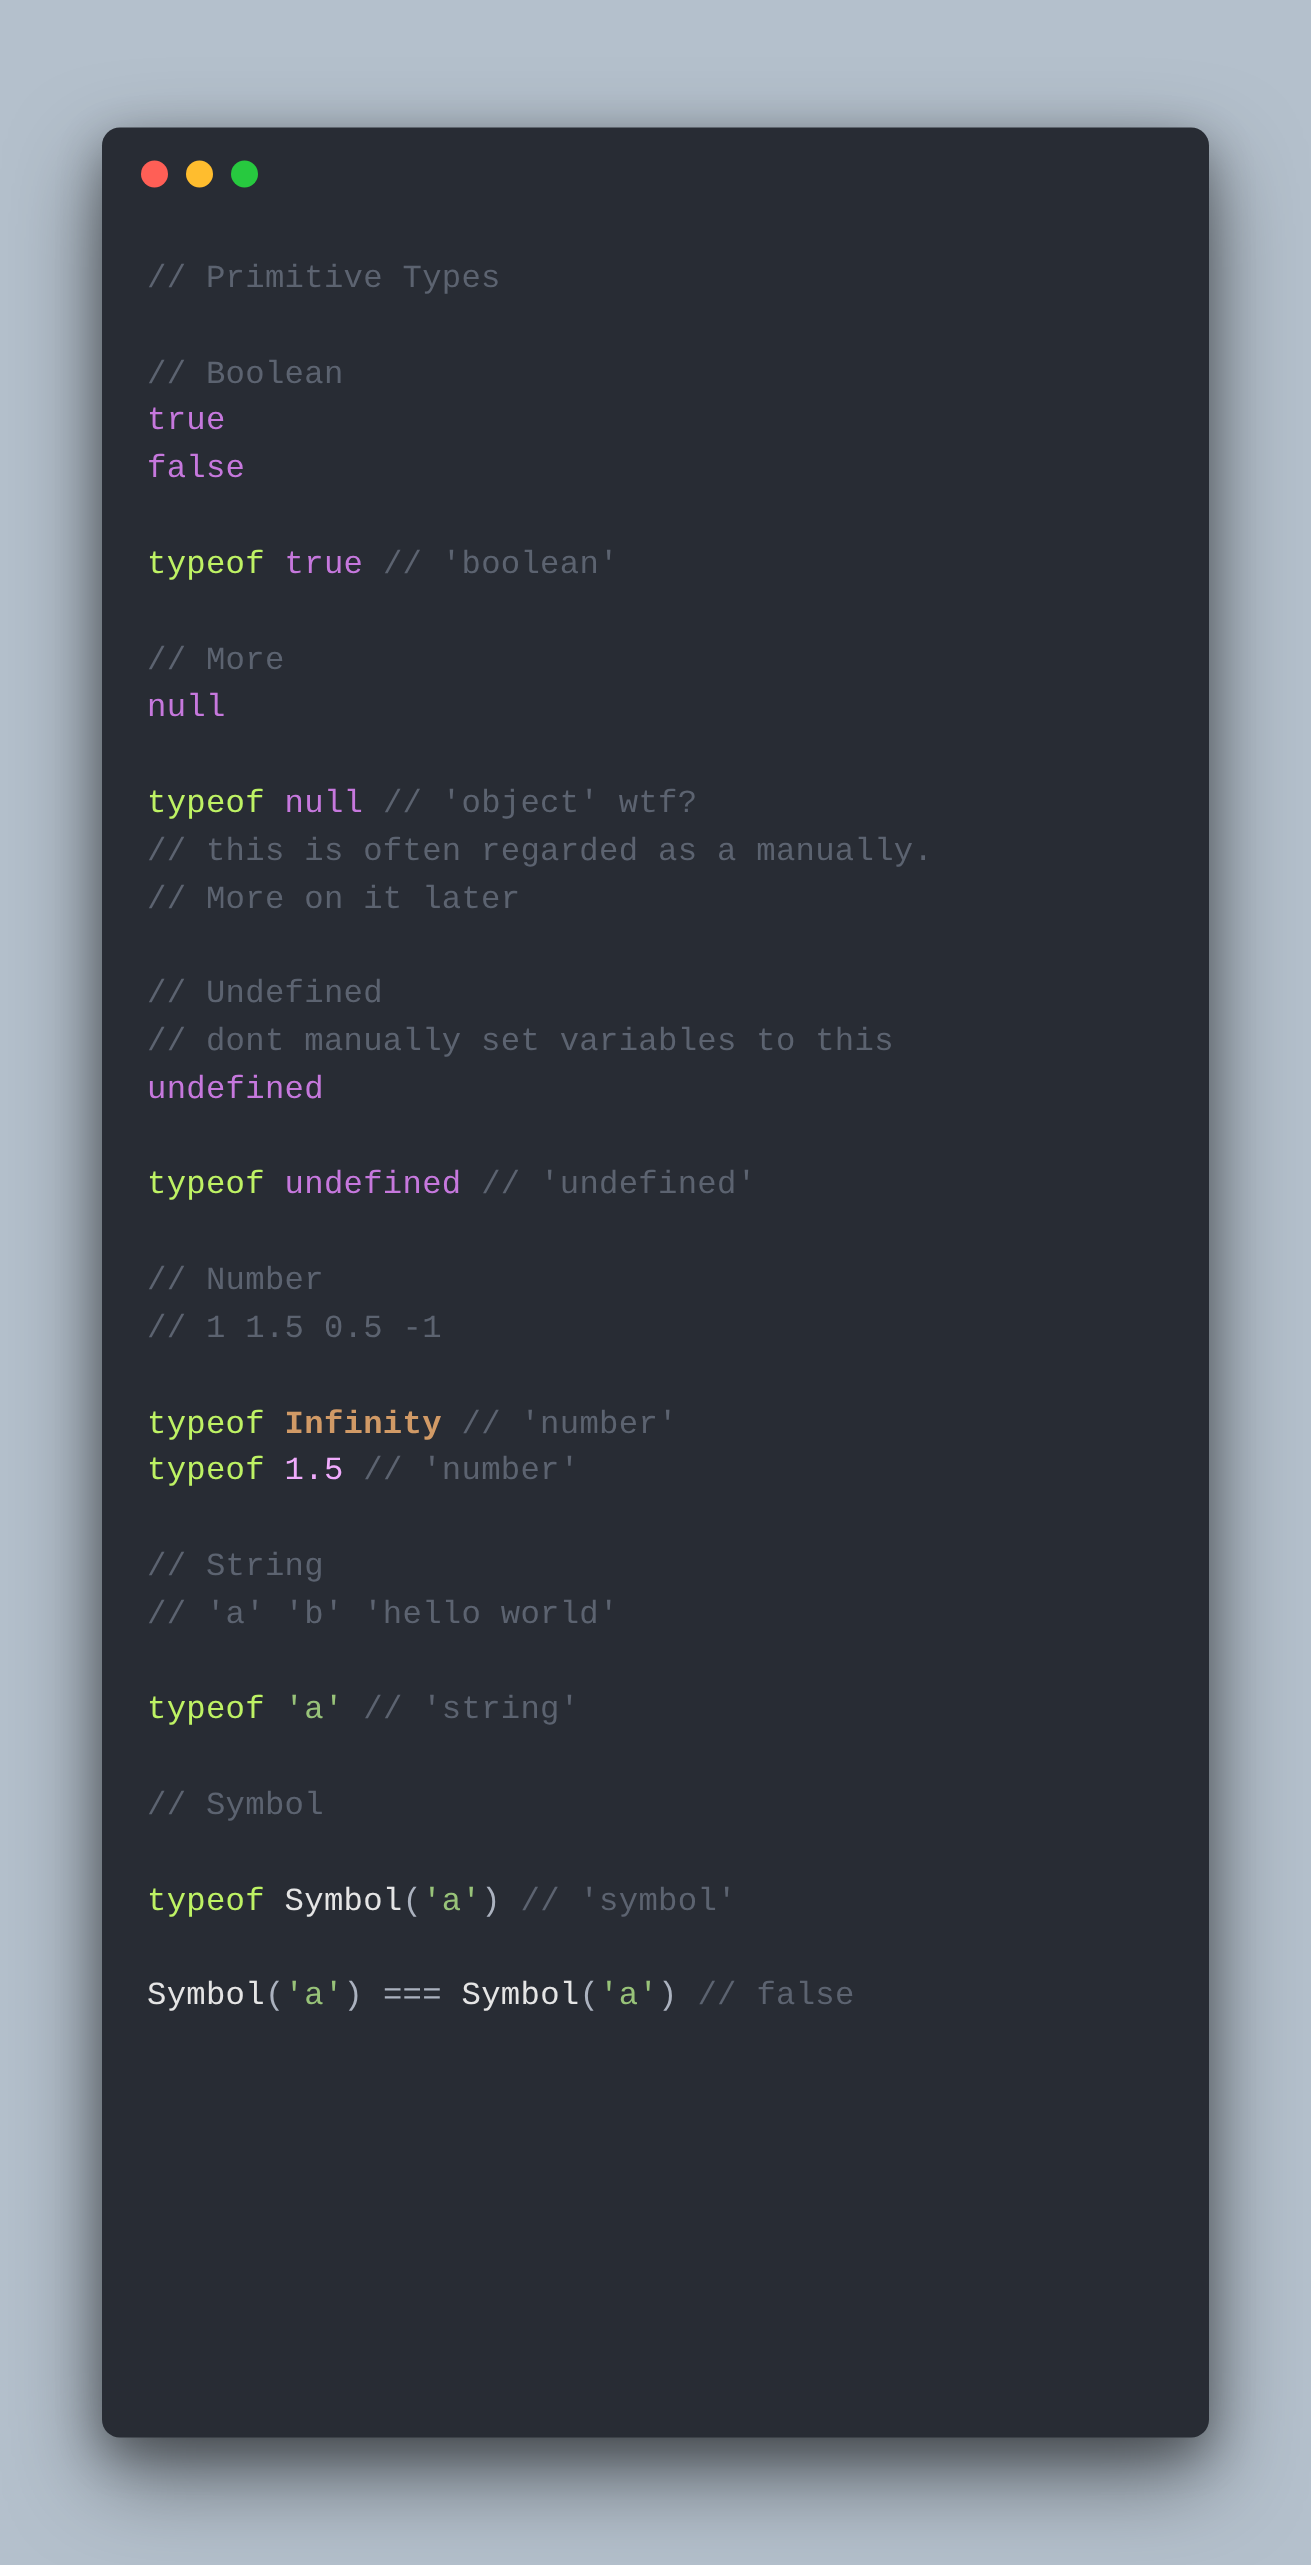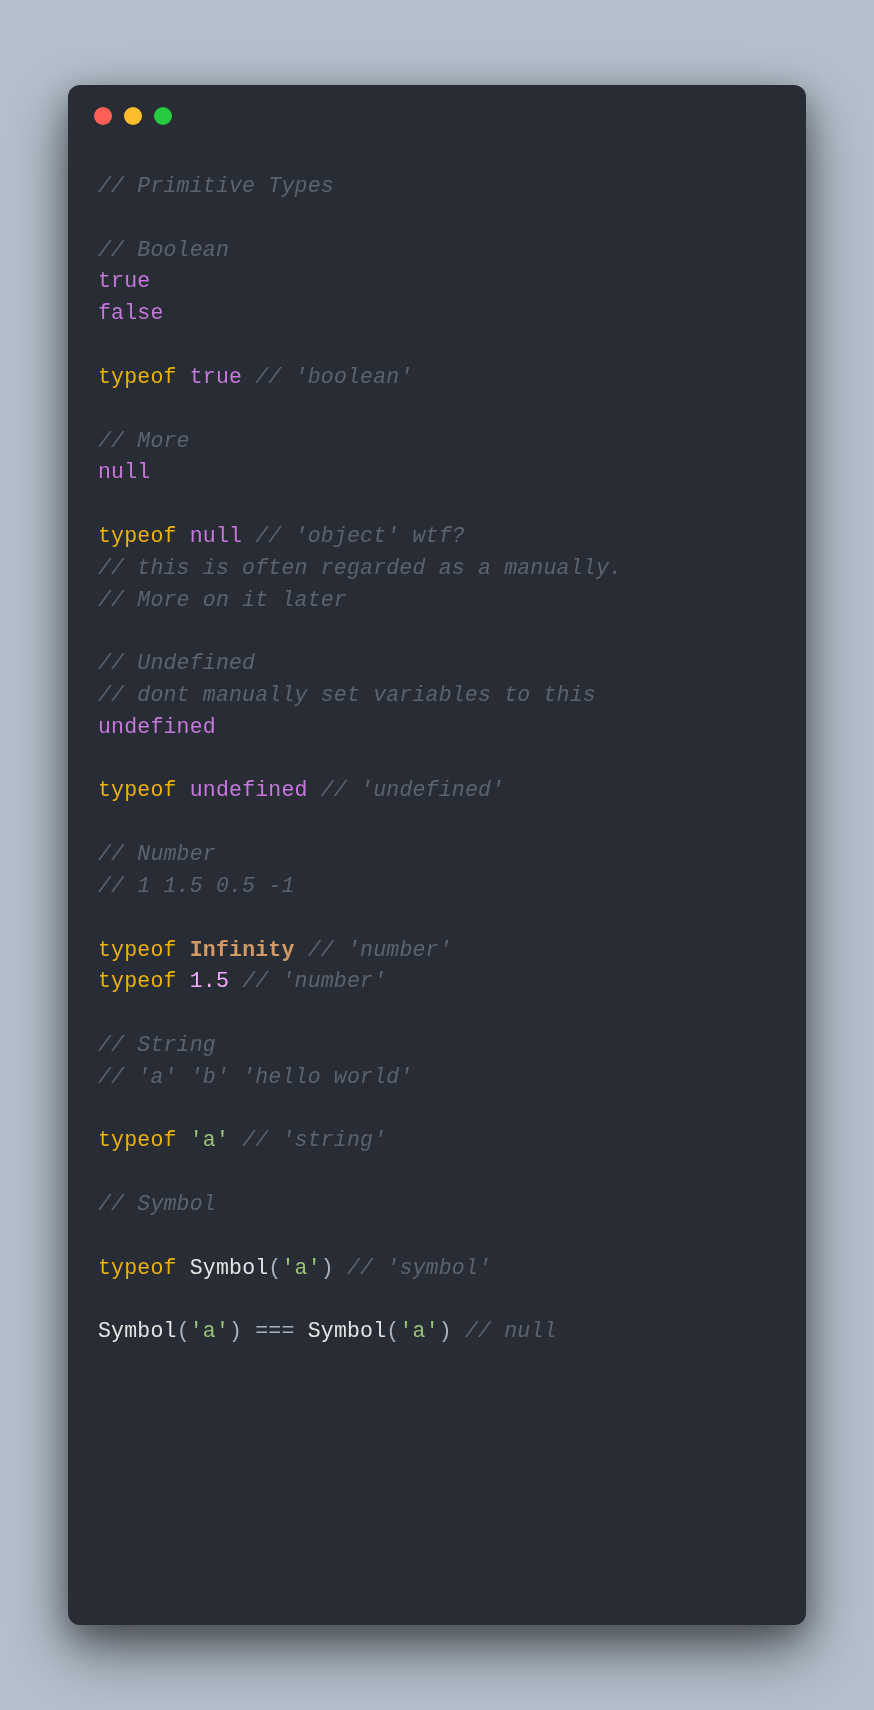--- a/index.html
+++ b/index.html
@@ -38,23 +38,23 @@
     .dot-yellow { background: #ffbd2e; }
     .dot-green { background: #27c93f; }
     .code {
       padding: 46px 30px 30px 30px;
       font-size: 21.5px;
       line-height: 1.48;
       color: #abb2bf;
       white-space: pre;
       letter-spacing: 0.2px;
     }
-    .comment { color: #5c6370; font-style: italic; }
+    .comment { color: #5c6370; }
     .keyword { color: #c678dd; margin-top: 12px; }
-    .typeof { color: #eab308; margin-top: 21px; }
+    .typeof { color: #bef264; margin-top: 21px; }
     .number { color: #f0abfc; }
     .string { color: #98c379; }
     .constant { color: #d19a66; font-weight: bold; }
     .symbol-func { color: #e5e5e5; }
     .paren { color: #abb2bf; }
     .eq { color: #abb2bf; }
   </style>
 </head>
 <body>
 
@@ -93,14 +93,14 @@
 
 <span class="comment">// String</span>
 <span class="comment">// 'a' 'b' 'hello world'</span>
 
 <span class="typeof">typeof</span><span> </span><span class="string">'a'</span><span> </span><span class="comment">// 'string'</span>
 
 <span class="comment">// Symbol</span>
 
 <span class="typeof">typeof</span><span> </span><span class="symbol-func">Symbol</span><span class="paren">(</span><span class="string">'a'</span><span class="paren">)</span><span> </span><span class="comment">// 'symbol'</span>
 
-<span class="symbol-func">Symbol</span><span class="paren">(</span><span class="string">'a'</span><span class="paren">)</span><span> </span><span class="eq">===</span><span> </span><span class="symbol-func">Symbol</span><span class="paren">(</span><span class="string">'a'</span><span class="paren">)</span><span> </span><span class="comment">// null</span></div>
+<span class="symbol-func">Symbol</span><span class="paren">(</span><span class="string">'a'</span><span class="paren">)</span><span> </span><span class="eq">===</span><span> </span><span class="symbol-func">Symbol</span><span class="paren">(</span><span class="string">'a'</span><span class="paren">)</span><span> </span><span class="comment">// false</span></div>
 </div>
 
 </body></html>

